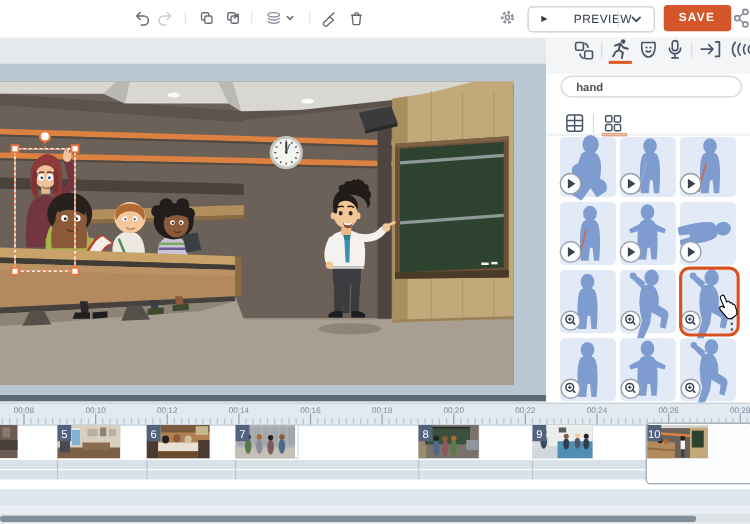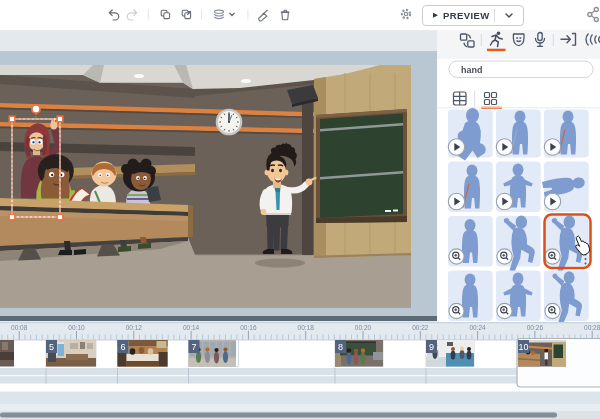--- a/index.html
+++ b/index.html
@@ -44,26 +44,27 @@
 <g fill="none" stroke="#878d97" stroke-width="1.3">
 <circle cx="596.3" cy="9.5" r="2" fill="none"></circle>
 <circle cx="589.8" cy="14.5" r="2" fill="none"></circle>
 <circle cx="596.3" cy="19.5" r="2" fill="none"></circle>
 <line x1="591.6" y1="13.4" x2="594.6" y2="10.8" stroke="#878d97" stroke-width="1.2"></line>
 <line x1="591.6" y1="15.6" x2="594.6" y2="18.2" stroke="#878d97" stroke-width="1.2"></line>
 </g>
 </svg>
 <div class="abs" style="left:422px;top:4.5px;width:100px;height:19px;background:#fff;border:1px solid #c7cdd3;border-radius:4px;display:flex;align-items:center;color:#2e3a48">
 <span style="margin-left:10px;font-size:6.5px">▶</span>
-<span style="margin-left:5px;font-size:9.5px;font-weight:bold;letter-spacing:.4px">PREVIEW</span>
+<span style="margin-left:21px;font-size:9.5px;font-weight:normal;letter-spacing:.4px">PREVIEW</span>
 <span style="position:absolute;left:71px;top:3px;height:13px;border-left:1px solid #d7dbde"></span>
 <svg style="position:absolute;left:78px;top:5px" width="16" height="10" viewBox="0 0 16 10">
         <path d="M5 3 l3 3 3-3" fill="none" stroke="#49525e" stroke-width="1.5" stroke-linecap="round"></path>
       </svg>
 </div>
+<div class="abs" style="left:530.5px;top:4px;width:54px;height:20.5px;background:#d4562a;border-radius:3px;color:#fff;font-size:9.5px;font-weight:bold;letter-spacing:1px;display:flex;align-items:center;justify-content:center">SAVE</div>
 <div class="abs" style="left:0;top:51px;width:437px;height:265px;background:#b8c7d2"></div>
 <svg class="abs" style="left:0;top:65px" width="411" height="243" viewBox="0 0 411 243">
 <rect x="0" y="0" width="411" height="243" fill="#6c6159"></rect>
 <polygon points="0,181 188,172 195,190 411,190 411,243 0,243" fill="#a89f92"></polygon>
 <line x1="195" y1="190" x2="411" y2="190" stroke="#978e81" stroke-width="1.2"></line>
 <polygon points="0,38 411,50 411,54.5 0,42.5" fill="#dd8140"></polygon>
 <polygon points="0,42.5 411,54.5 411,56.2 0,44.2" fill="#544a42"></polygon>
 <polygon points="0,57 411,66 411,70.5 0,61.5" fill="#dd8140"></polygon>
 <polygon points="0,61.5 411,70.5 411,72.2 0,63.2" fill="#544a42"></polygon>
 <polygon points="0,77 195,82 195,91 0,86" fill="#4a423c"></polygon>

